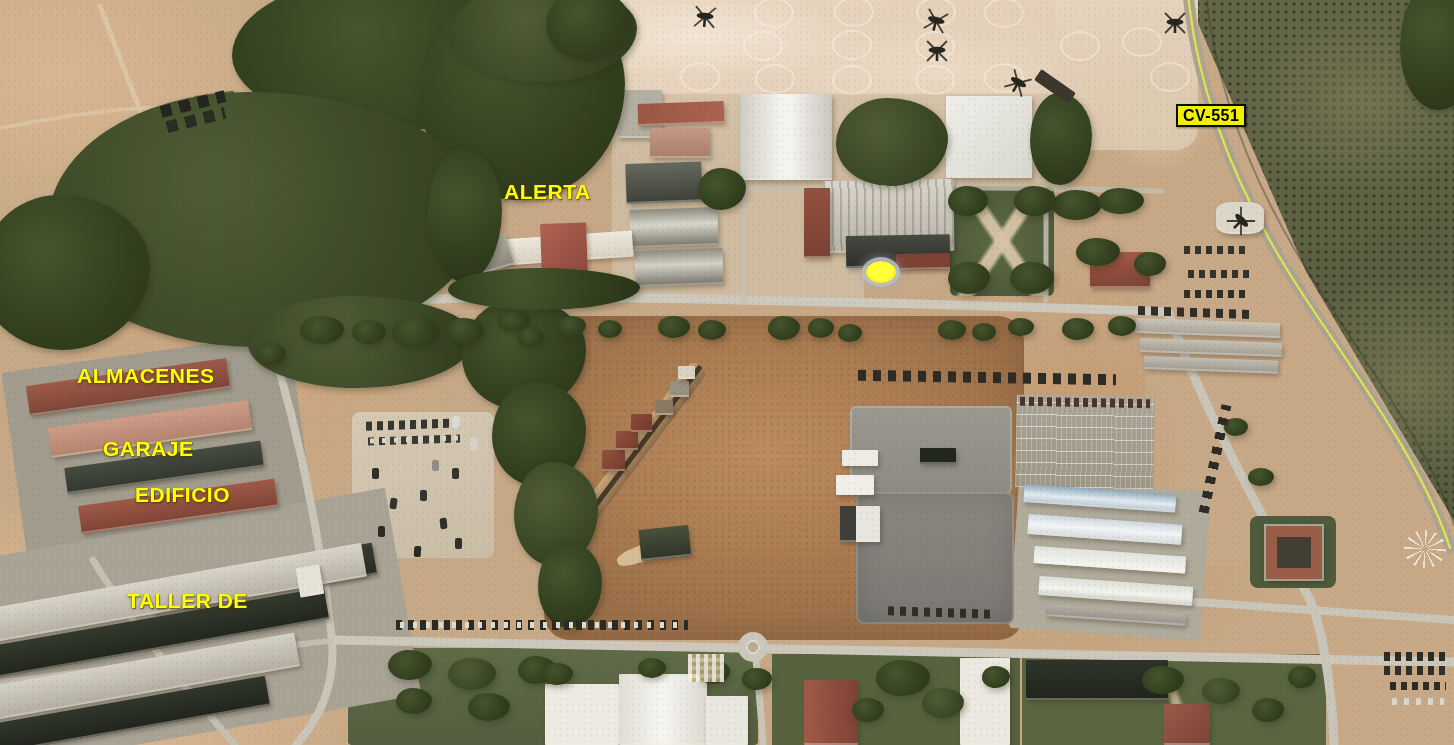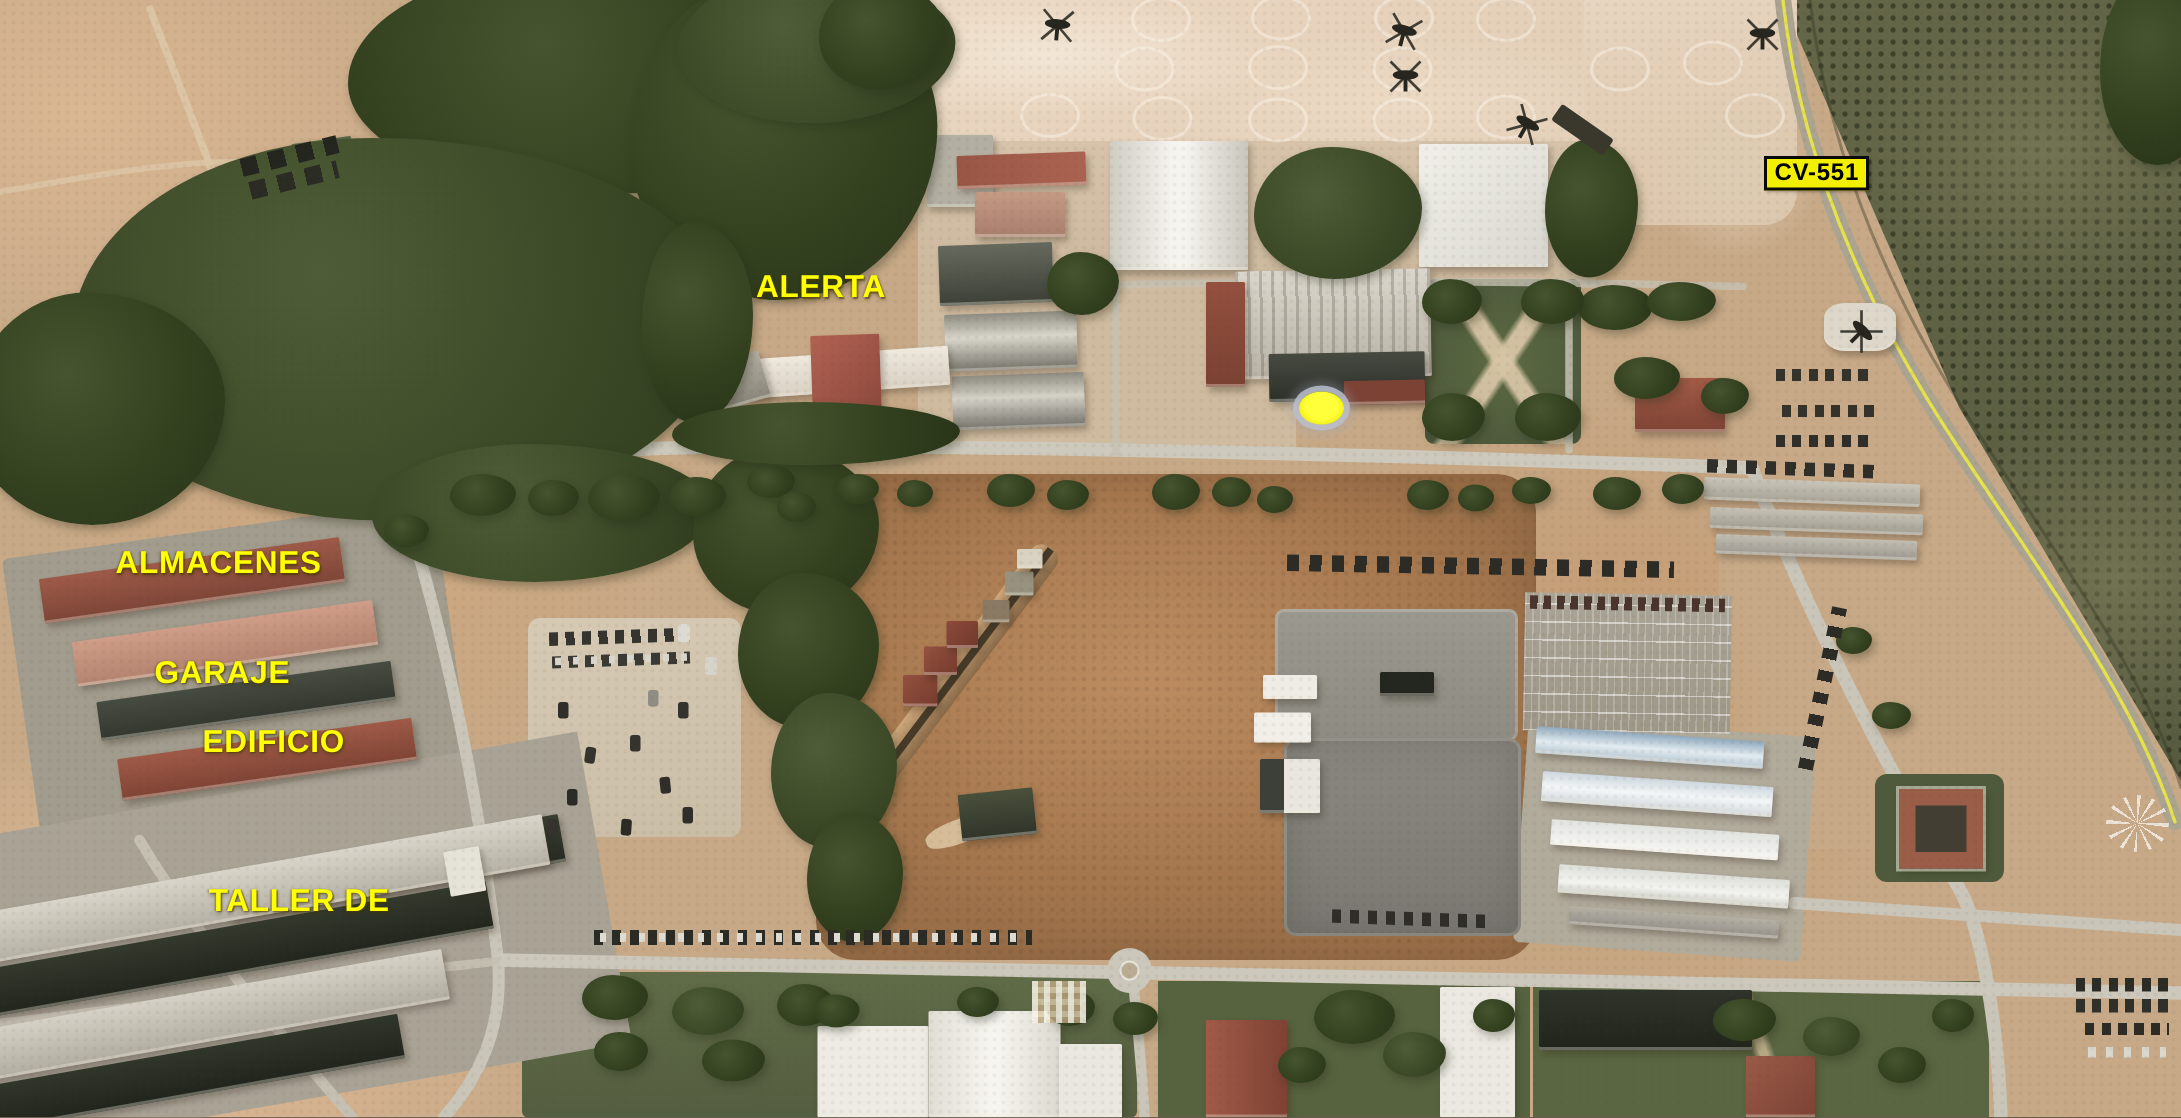--- a/index.html
+++ b/index.html
@@ -394,18 +394,18 @@
   <div class="abs chk"></div>
   <div class="abs ctyg"></div>
   <div class="abs cty"></div>
   <div class="abs sun"></div>
 
   <div class="marker"></div>
   <div class="lbl" style="left:504px;top:179px;">ALERTA</div>
   <div class="lbl" style="left:77px;top:363px;">ALMACENES</div>
   <div class="lbl" style="left:103px;top:436px;">GARAJE</div>
   <div class="lbl" style="left:135px;top:482px;">EDIFICIO</div>
-  <div class="lbl ctr" style="left:107px;top:538px;width:185px;">
+  <div class="lbl ctr" style="left:95px;top:538px;width:185px;">
     <div>TALLER DE</div>
   </div>
   <div class="sign">CV-551</div>
 
 </div>
 
 </body></html>

